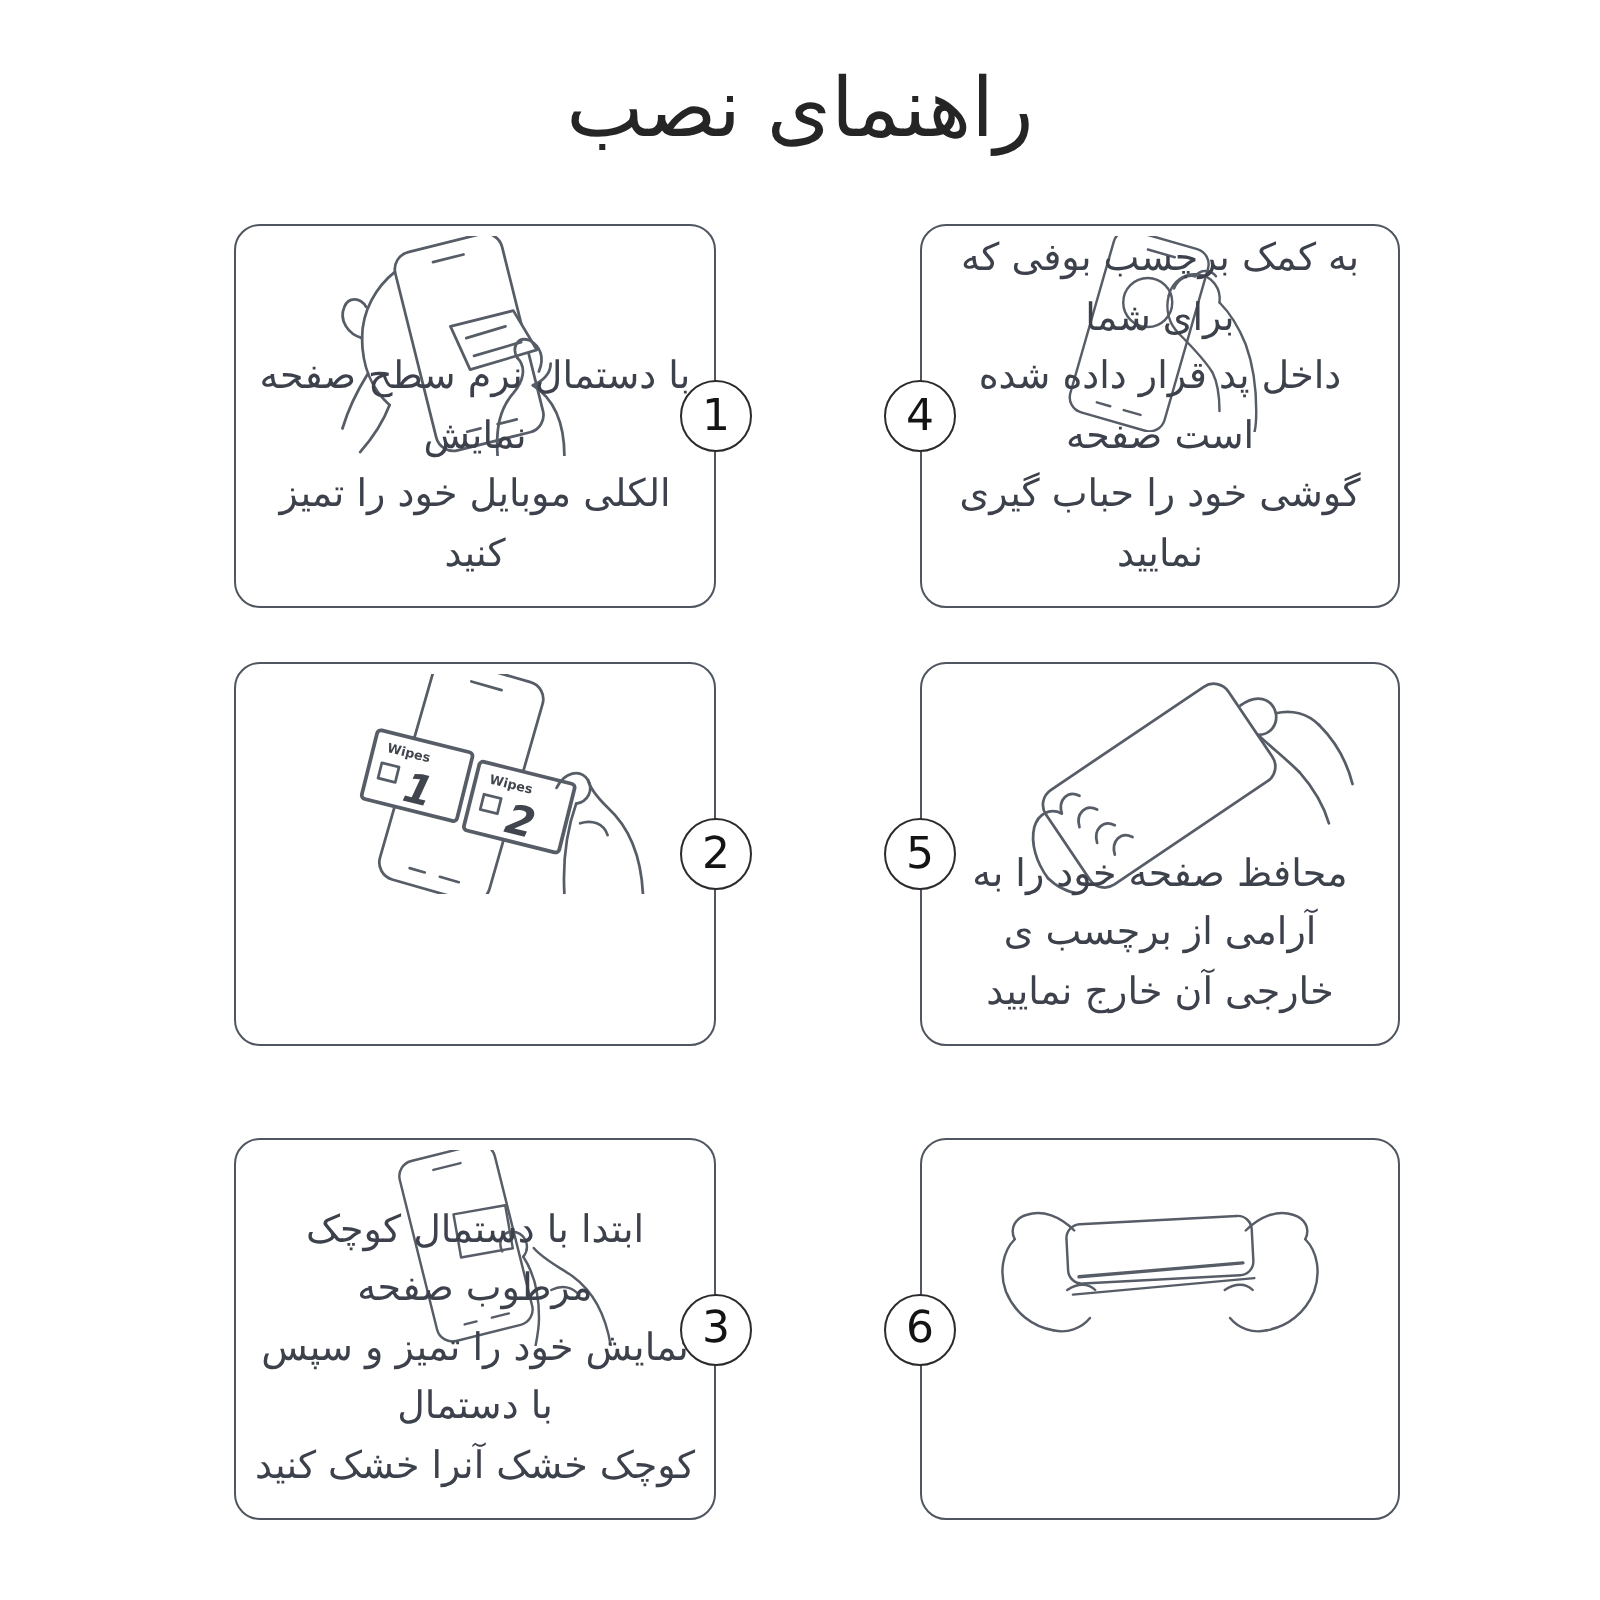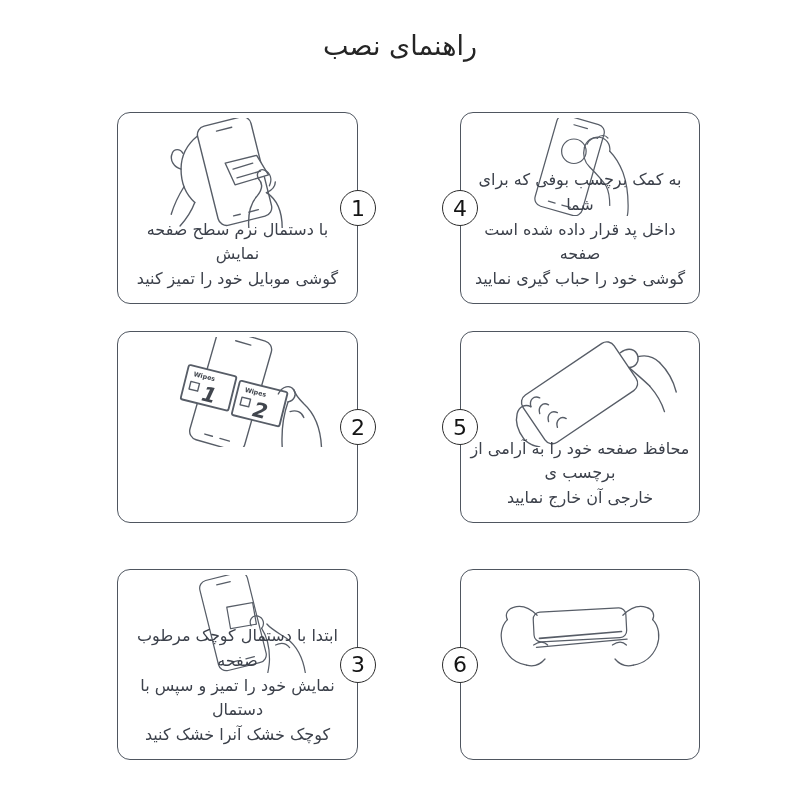--- a/index.html
+++ b/index.html
@@ -3,21 +3,21 @@
 <meta charset="utf-8">
 <style>
   html,body { margin:0; padding:0; background:#ffffff; }
   .page {
     position:relative; width:800px; height:800px; background:#ffffff;
     font-family:"DejaVu Sans", sans-serif; overflow:hidden;
   }
   .title {
     position:absolute; top:30px; left:0; width:100%;
     text-align:center; direction:rtl;
-    font-size:27px; color:#252525; font-weight:500;
+    font-size:41px; color:#252525; font-weight:500;
   }
   .step {
     position:absolute; background:#ffffff;
     border:1.6px solid #4f5660; border-radius:13px;
   }
   .step-left  { left:117px; width:239px; }
   .step-right { left:460px; width:238px; }
   .row1 { top:112px; height:190px; }
   .row2 { top:331px; height:190px; }
   .row3 { top:569px; height:189px; }
@@ -26,21 +26,21 @@
     width:36px; height:36px; box-sizing:border-box;
     border:1.8px solid #2b2b2b; border-radius:50%; background:#ffffff;
     display:flex; align-items:center; justify-content:center;
     font-size:22px; color:#141414; z-index:3;
   }
   .num-right { right:-19px; }
   .num-left  { left:-19px; }
   .caption {
     position:absolute; bottom:11px; left:8px; right:8px;
     text-align:center; direction:rtl;
-    font-size:16px; line-height:1.55; color:#3c414b;
+    font-size:19px; line-height:1.55; color:#3c414b;
     white-space:pre-line;
   }
   .art { position:absolute; top:5px; left:50%; transform:translateX(-50%); }
   .art path, .art rect, .art line, .art circle {
     stroke:#575d67; stroke-width:1.4; fill:none;
     stroke-linecap:round; stroke-linejoin:round;
   }
   .art .solid { fill:#ffffff; }
   .art .thick { stroke-width:1.9; }
   .art text { stroke:none; fill:#41464e; font-family:"DejaVu Sans",sans-serif; }
@@ -74,21 +74,21 @@
           <path d="M104,61 L128,54"></path>
       </g>
       <g>
         <path d="M116,112 C115,98 117,88 124,80 C129,74 131,67 126,62"></path>
         <path d="M150,112 C150,95 145,83 134,76"></path>
         <path d="M126,62 C123,57 126,51 132,53 C138,56 140,62 137,69"></path>
         <path d="M134,76 C139,74 143,70 143,65"></path>
       </g>
     </svg>
     <div class="caption">با دستمال نرم سطح صفحه نمایش
-گوشی موبایل خود را تمیز کنید</div>
+الکلی موبایل خود را تمیز کنید</div>
     <div class="num num-right">1</div>
   </div>
 
   <div class="step step-left row2">
     <svg class="art" width="210" height="110" viewBox="0 0 210 112">
       <g transform="rotate(16 96 56)">
         <rect class="solid" x="68" y="-4" width="58" height="116" rx="9"></rect>
         <line x1="88" y1="4" x2="104" y2="4"></line>
         <line x1="84" y1="104" x2="92" y2="104"></line>
           <line x1="100" y1="104" x2="110" y2="104"></line>

